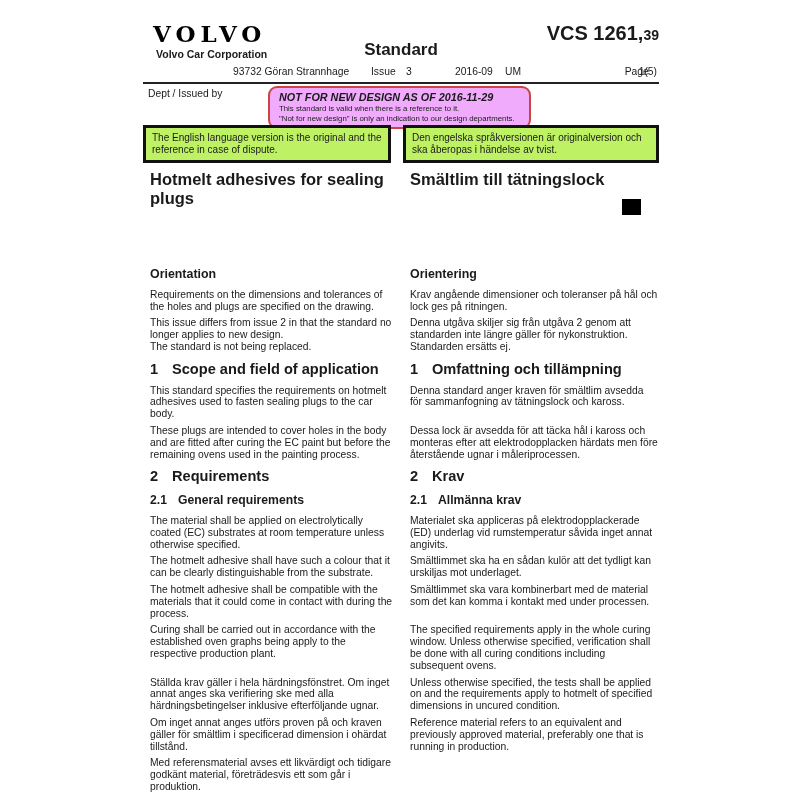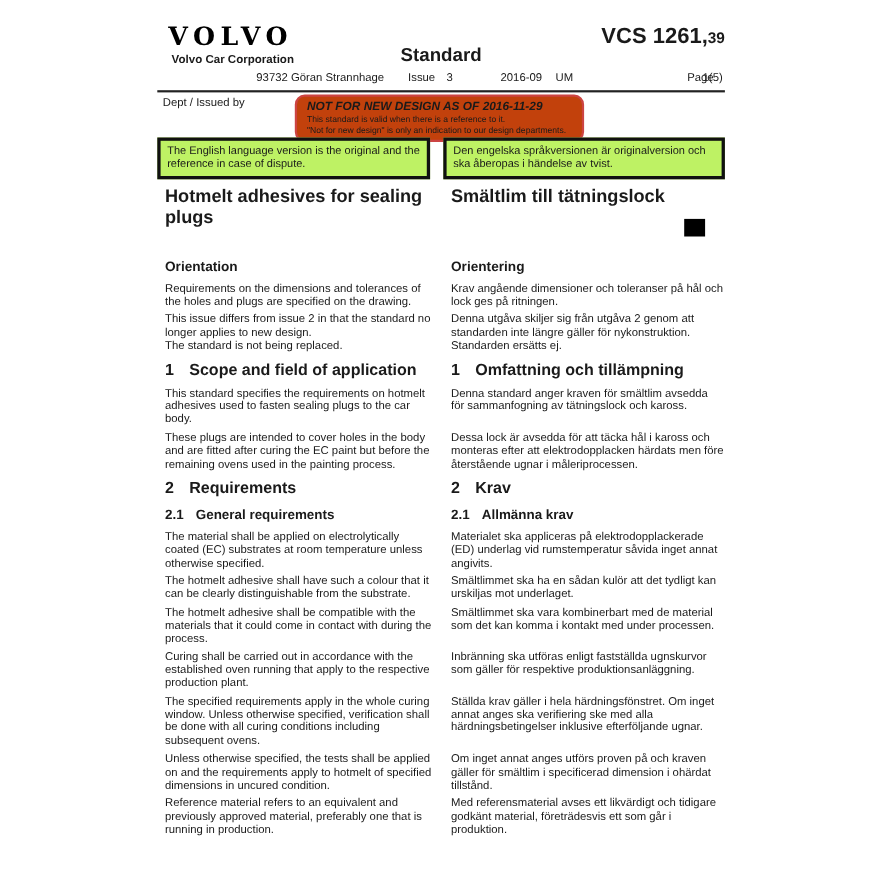--- a/index.html
+++ b/index.html
@@ -29,21 +29,21 @@
   .m-date { left:312px; }
   .m-org { left:362px; }
   .m-page { right:2px; }
   .m-page b { font-weight:normal; margin-left:14px; }
 
   .rule { position:absolute; left:0; right:0; top:64px; height:2px; background:#222; }
 
   
   .notice {
     position:absolute; left:125px; top:68px; width:263px; box-sizing:border-box;
-    border:2px solid #cc4442; border-radius:9px; padding:3px 9px 4px 9px; background:#c2410c;
+    border:2px solid #cc4442; border-radius:9px; padding:3px 9px 4px 9px; background:#f0abfc;
   }
   .notice-title { font-size:10.8px; font-weight:bold; font-style:italic; margin-bottom:1px; white-space:nowrap; }
   .notice-line { font-size:7.8px; line-height:9.6px; white-space:nowrap; }
 
   
   .lang-box {
     position:absolute; top:107px; box-sizing:border-box; border:3px solid #111;
     padding:4px 6px; font-size:10px; line-height:12.2px; background:#bef264;
   }
   .lang-en { left:0; width:248px; }
@@ -56,21 +56,21 @@
 
   .black-mark { position:absolute; left:479px; top:181px; width:19px; height:16px; background:#000; }
 
   
   .body-grid {
     position:absolute; left:7px; top:217px;
     display:grid; grid-template-columns:243px 248px; column-gap:17px;
   }
   .cell { font-size:10.3px; line-height:11.8px; }
   .cell.p { padding-bottom:5px; white-space:pre-line; }
-  .cell.h3 { font-size:12.4px; font-weight:bold; padding:2px 0 8px 0; }
+  .cell.h3 { font-size:12.4px; font-weight:bold; padding:2px 0 8px 0;margin-top:32px; }
   .cell.h1 { font-size:14.6px; font-weight:bold; padding:6px 0 9px 0; }
   .cell.h2 { font-size:12.2px; font-weight:bold; padding:3px 0 8px 0; }
   .hnum { display:inline-block; }
   .h1 .hnum { width:22px; }
   .h2 .hnum { width:28px; }
 </style>
 </head>
 <body>
 
 <div class="page">
@@ -125,22 +125,21 @@
         <div class="cell h1"><span class="hnum">2</span><span>Requirements</span></div>
         <div class="cell h1"><span class="hnum">2</span><span>Krav</span></div>
         <div class="cell h2"><span class="hnum">2.1</span><span>General requirements</span></div>
         <div class="cell h2"><span class="hnum">2.1</span><span>Allmänna krav</span></div>
         <div class="cell p">The material shall be applied on electrolytically coated (EC) substrates at room temperature unless otherwise specified.</div>
         <div class="cell p">Materialet ska appliceras på elektrodopplackerade (ED) underlag vid rumstemperatur såvida inget annat angivits.</div>
         <div class="cell p">The hotmelt adhesive shall have such a colour that it can be clearly distinguishable from the substrate.</div>
         <div class="cell p">Smältlimmet ska ha en sådan kulör att det tydligt kan urskiljas mot underlaget.</div>
         <div class="cell p">The hotmelt adhesive shall be compatible with the materials that it could come in contact with during the process.</div>
         <div class="cell p">Smältlimmet ska vara kombinerbart med de material som det kan komma i kontakt med under processen.</div>
-        <div class="cell p">Curing shall be carried out in accordance with the established oven running that apply to the respective production plant.</div>
-        <div class="cell p">Inbränning ska utföras enligt fastställda ugnskurvor som gäller för respektive produktionsanläggning.</div>
+        <div class="cell p">Curing shall be carried out in accordance with the established oven graphs being apply to the respective production plant.</div>
         <div class="cell p">The specified requirements apply in the whole curing window. Unless otherwise specified, verification shall be done with all curing conditions including subsequent ovens.</div>
         <div class="cell p">Ställda krav gäller i hela härdningsfönstret. Om inget annat anges ska verifiering ske med alla härdningsbetingelser inklusive efterföljande ugnar.</div>
         <div class="cell p">Unless otherwise specified, the tests shall be applied on and the requirements apply to hotmelt of specified dimensions in uncured condition.</div>
         <div class="cell p">Om inget annat anges utförs proven på och kraven gäller för smältlim i specificerad dimension i ohärdat tillstånd.</div>
         <div class="cell p">Reference material refers to an equivalent and previously approved material, preferably one that is running in production.</div>
         <div class="cell p">Med referensmaterial avses ett likvärdigt och tidigare godkänt material, företrädesvis ett som går i produktion.</div>
       </div>
 
   </div>
 </div>

